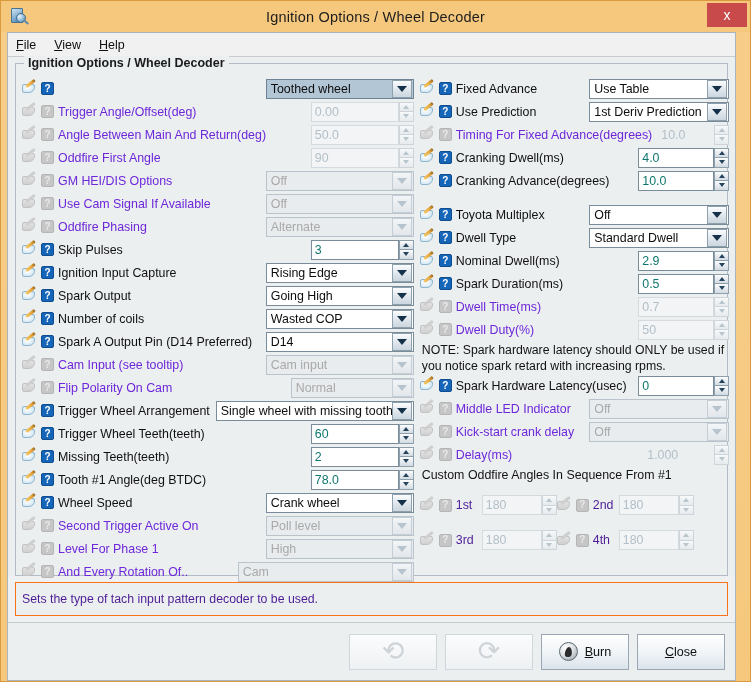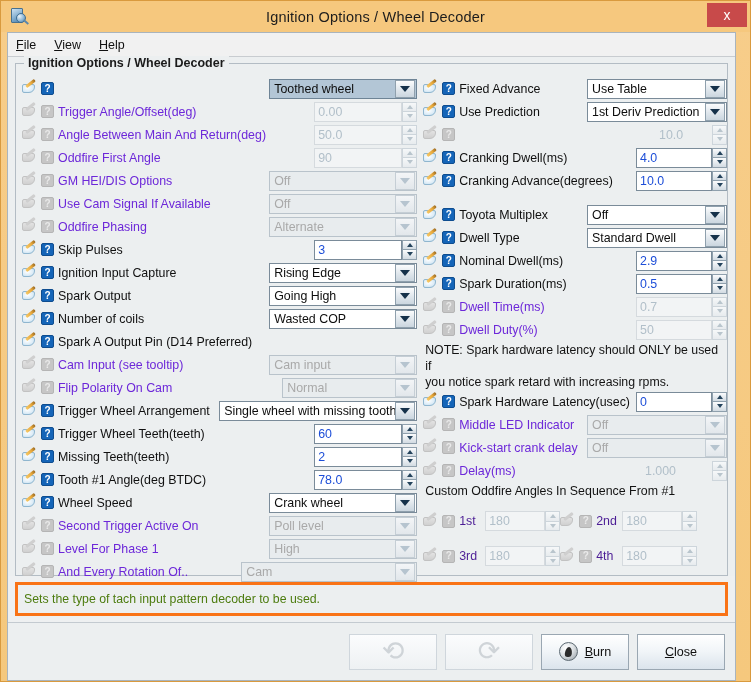--- a/index.html
+++ b/index.html
@@ -177,21 +177,21 @@
   .combo.dim .arrowbtn {
     background: linear-gradient(180deg,#f3f5f7,#e2e7eb);
     border-color:#c5ced5;
   }
   .combo.dim .caret { border-top-color:#b6c4cf; }
 
   
   .spin { display:flex; align-items:stretch; height:20px; }
   .spin .fld {
     border:1px solid #7a8b99; background:#fff;
-    font-size:12.4px; color:#1d4ed8;
+    font-size:12.4px; color:#0f766e;
     padding-left:3px; display:flex; align-items:center;
     white-space:nowrap; overflow:hidden;
   }
   .spin .btns { display:flex; flex-direction:column; width:15px; }
   .spin .btns div {
     flex:1; border:1px solid #8fa0ad;
     background: linear-gradient(180deg,#fbfcfd 0%, #e2e8ed 60%, #d2dbe2 100%);
     display:flex; align-items:center; justify-content:center;
   }
   .spin .btns div:first-child { border-bottom:none; }
@@ -219,26 +219,26 @@
   }
 
   
   .odd-row { display:flex; align-items:center; height:24px; }
   .odd-cell { display:flex; align-items:center; }
   .odd-cell .olbl { font-size:12.4px; color:#4c1d95; width:26px; }
 
   
   .statusbar {
     height:34px; flex:0 0 34px;
-    border:3px solid #f97316;
+    border:1px solid #f97316;
     margin:6px 7px 0 7px;
     background:#eceff0;
     display:flex; align-items:center;
     padding-left:6px;
-    font-size:12.3px; color:#4d7c0f;
+    font-size:12.3px; color:#4c1d95;
   }
   .btnbar {
     height:58px; flex:0 0 58px;
     display:flex; align-items:center; justify-content:flex-end;
     padding-right:10px; gap:8px;
     border-top:1px solid #c3cad0;
     margin:6px 0 0 0;
     background:#eceff0;
   }
   .btn {
@@ -541,20 +541,28 @@
                 <span class="icons">
                   <span class="ic ic-pencil">
                     <span class="pad"></span>
                     <span class="pen"></span>
                   </span>
                   <span class="ic ic-help">
                     <span class="sq">?</span>
                   </span>
                 </span>
                 <span class="lbl">Spark A Output Pin (D14 Preferred)</span>
+                <span class="ctrl">
+                  <span class="combo" style="width:148px">
+                    <span class="txt">D14</span>
+                    <span class="arrowbtn">
+                      <span class="caret"></span>
+                    </span>
+                  </span>
+                </span>
               </div>
               <div class="row">
                 <span class="icons">
                   <span class="ic ic-pencil dim">
                     <span class="pad"></span>
                     <span class="pen"></span>
                   </span>
                   <span class="ic ic-help dim">
                     <span class="sq">?</span>
                   </span>
@@ -574,21 +582,21 @@
                   <span class="ic ic-pencil dim">
                     <span class="pad"></span>
                     <span class="pen"></span>
                   </span>
                   <span class="ic ic-help dim">
                     <span class="sq">?</span>
                   </span>
                 </span>
                 <span class="lbl dim">Flip Polarity On Cam</span>
                 <span class="ctrl">
-                  <span class="combo dim" style="width:135px">
+                  <span class="combo dim" style="width:123px">
                     <span class="txt">Normal</span>
                     <span class="arrowbtn">
                       <span class="caret"></span>
                     </span>
                   </span>
                 </span>
               </div>
               <div class="row">
                 <span class="icons">
                   <span class="ic ic-pencil">
@@ -809,20 +817,21 @@
               <div class="row">
                 <span class="icons">
                   <span class="ic ic-pencil dim">
                     <span class="pad"></span>
                     <span class="pen"></span>
                   </span>
                   <span class="ic ic-help dim">
                     <span class="sq">?</span>
                   </span>
                 </span>
+                <span class="lbl dim">Timing For Fixed Advance(degrees)</span>
                 <span class="ctrl">
                   <span class="spin dim plain">
                     <span class="fld" style="width:56px">10.0</span>
                     <span class="btns">
                       <div>
                         <span class="tri-up"></span>
                       </div>
                       <div>
                         <span class="tri-dn"></span>
                       </div>

